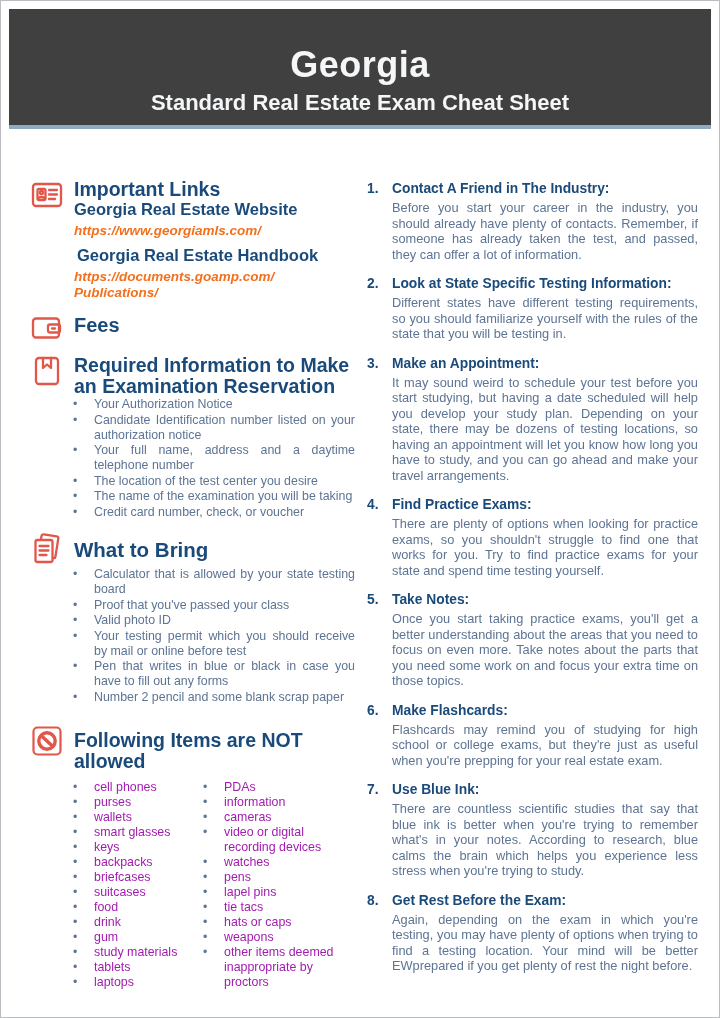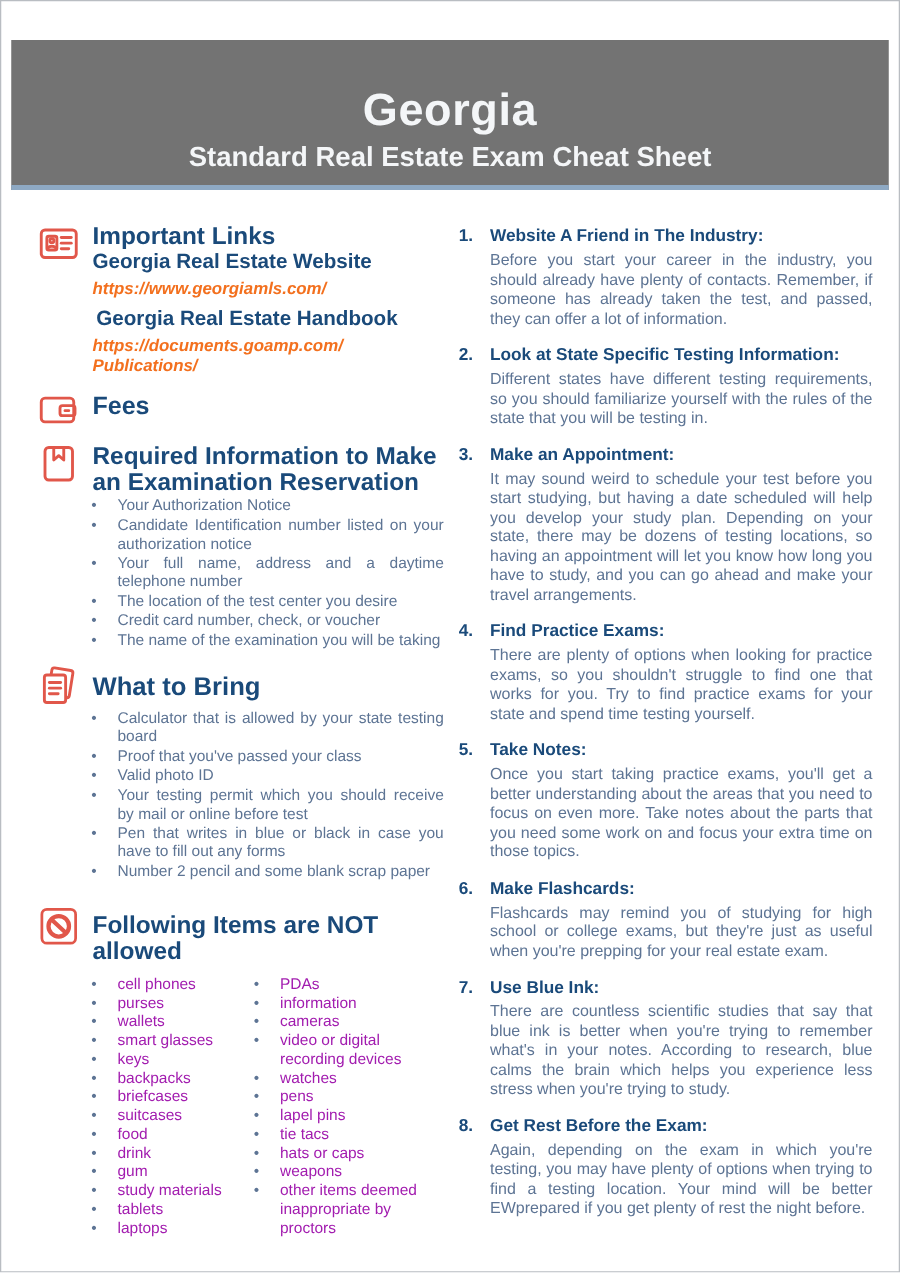--- a/index.html
+++ b/index.html
@@ -4,22 +4,22 @@
 <style>
   html,body{margin:0;padding:0;background:#ffffff;}
   .page{
     position:relative;width:718px;height:1016px;background:#ffffff;
     border:1px solid #b9bdc2;overflow:hidden;
     font-family:"Liberation Sans","DejaVu Sans",sans-serif;
   }
   
   .banner{
     position:absolute;left:8px;top:8px;right:8px;height:116px;
-    background:#737373;border-bottom:4px solid #8ea9c4;
-    text-align:center;color:#f4f6f8;margin-top:23px;
+    background:#404040;border-bottom:4px solid #8ea9c4;
+    text-align:center;color:#f4f6f8;
   }
   .banner-title{margin-top:37px;font-size:36px;font-weight:bold;line-height:38px;letter-spacing:.5px;}
   .banner-subtitle{margin-top:7px;font-size:22px;font-weight:bold;line-height:23px;}
   
   .lsec{position:absolute;left:28px;width:326px;}
   .sec-head{display:flex;gap:9px;align-items:flex-start;}
   .sec-icon{flex:0 0 36px;width:36px;height:36px;}
   .sec-title{
     color:#1a4a7a;font-weight:bold;font-size:19.5px;line-height:21px;
     padding-top:2px;max-width:282px;
@@ -122,23 +122,23 @@
     <ul class="blt mt13">
 
         <li>Your Authorization Notice</li>
 
         <li>Candidate Identification number listed on your authorization notice</li>
 
         <li>Your full name, address and a daytime telephone number</li>
 
         <li>The location of the test center you desire</li>
 
+        <li>The name of the examination you will be taking</li>
+
         <li>Credit card number, check, or voucher</li>
-
-        <li>The name of the examination you will be taking</li>
       </ul>
   </div>
 
   <div class="lsec" style="top:530px;">
     <div class="sec-head">
       <span class="sec-icon">
         <svg width="36" height="36" viewBox="0 0 36 36" fill="none" stroke="#e1574a" stroke-width="2.3" stroke-linecap="round" stroke-linejoin="round">
           <g transform="rotate(9 18 15)">
               <rect x="11" y="4" width="17" height="22" rx="2"></rect>
             </g>
@@ -233,21 +233,21 @@
           <li>other items deemed inappropriate by proctors</li>
         </ul>
     </div>
   </div>
 
   <div class="right-col">
 
       <div class="tip">
         <div class="tip-num">1.</div>
         <div class="tip-content">
-          <div class="tip-title">Website A Friend in The Industry:</div>
+          <div class="tip-title">Contact A Friend in The Industry:</div>
           <div class="tip-text">Before you start your career in the industry, you should already have plenty of contacts. Remember, if someone has already taken the test, and passed, they can offer a lot of information.</div>
         </div>
       </div>
 
       <div class="tip">
         <div class="tip-num">2.</div>
         <div class="tip-content">
           <div class="tip-title">Look at State Specific Testing Information:</div>
           <div class="tip-text">Different states have different testing requirements, so you should familiarize yourself with the rules of the state that you will be testing in.</div>
         </div>

